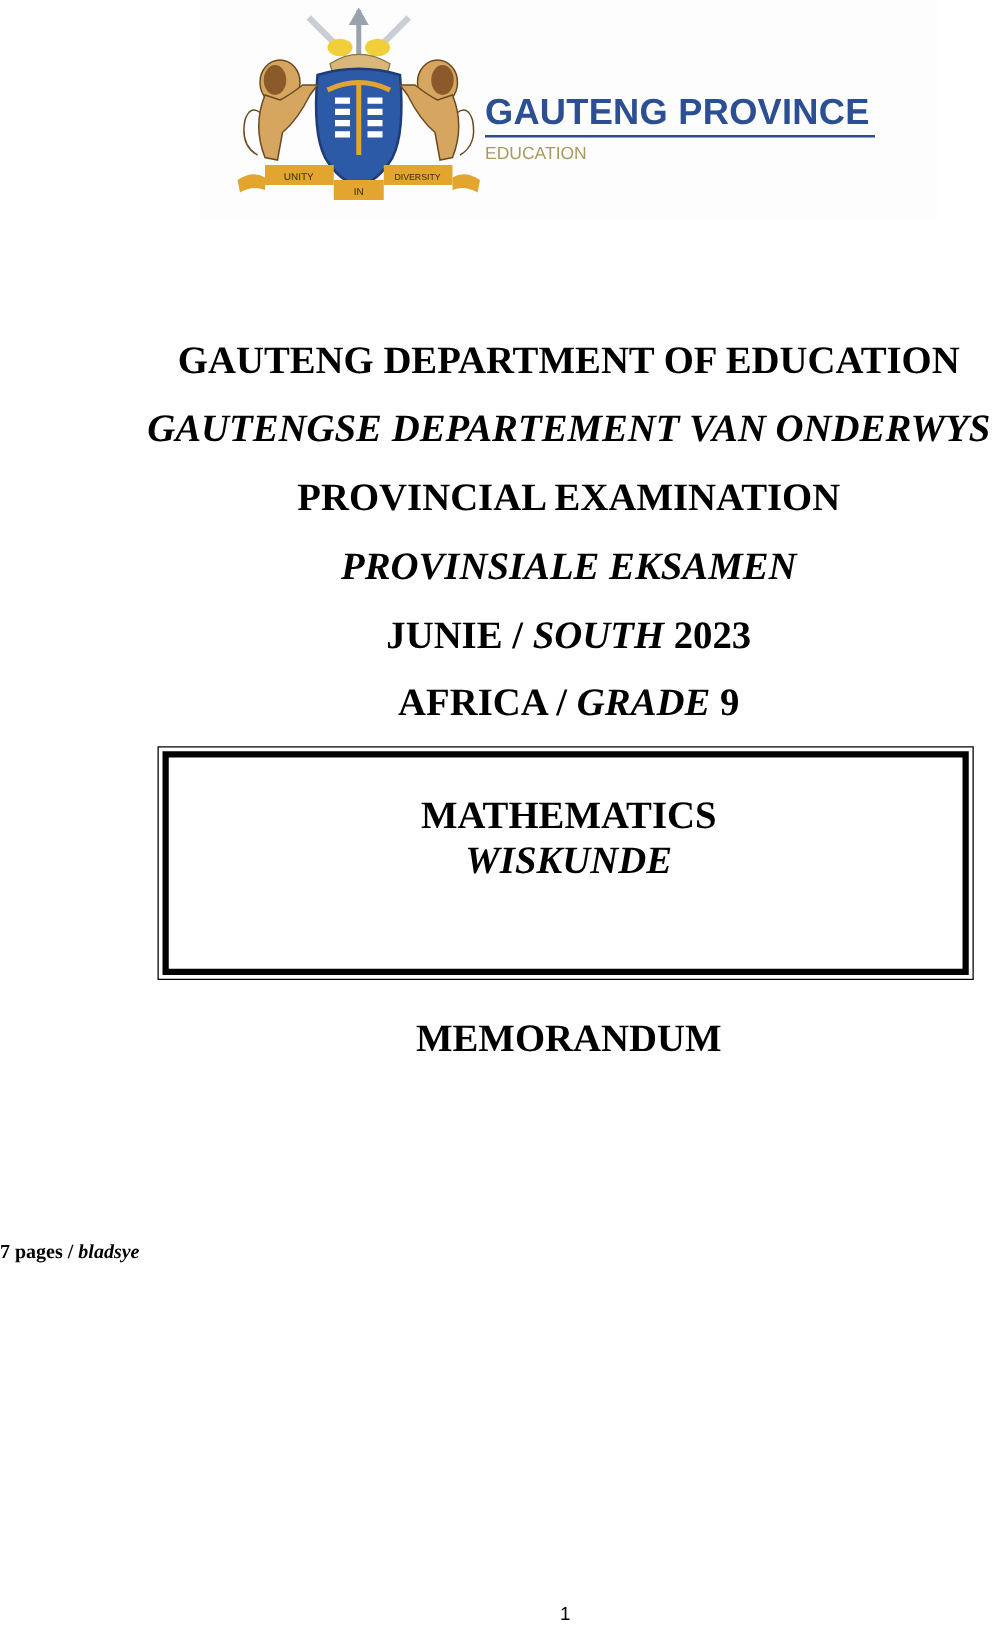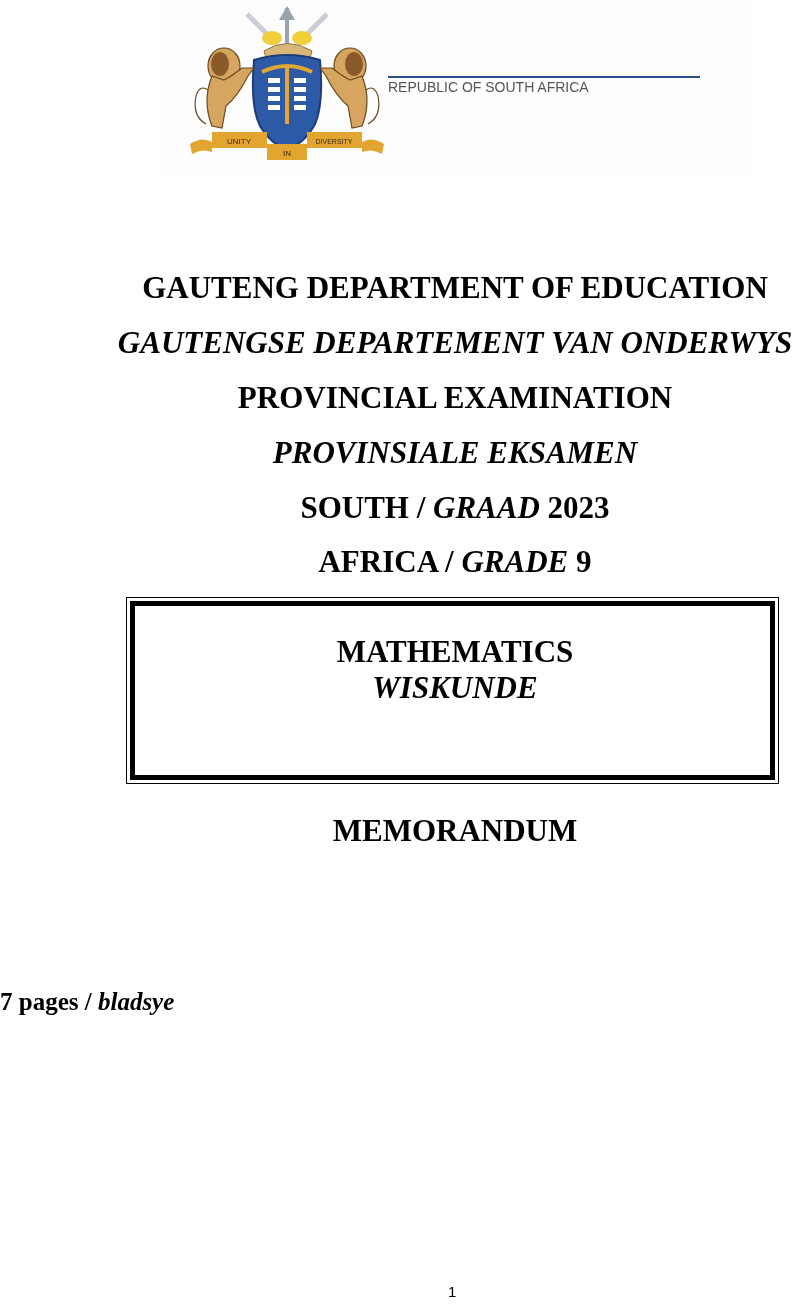--- a/index.html
+++ b/index.html
@@ -13,21 +13,21 @@
   .logo-sub1 { font-family: "Liberation Sans", "DejaVu Sans", sans-serif; font-size: 14px; color: #a89a5e; margin-top: 4px; line-height: 16px; }
   .logo-sub2 { font-family: "Liberation Sans", "DejaVu Sans", sans-serif; font-size: 14px; color: #555; line-height: 18px; }
 
   .line { position: absolute; left: 0; width: 910px; text-align: center; font-family: "Liberation Serif", "DejaVu Serif", serif; font-weight: bold; font-size: 31px; white-space: nowrap; line-height: 36px; }
   .it { font-style: italic; }
 
   .box-outer { position: absolute; left: 126px; top: 597px; width: 653px; height: 187px; border: 1px solid #000; box-sizing: border-box; }
   .box-inner { position: absolute; left: 3px; top: 3px; right: 3px; bottom: 3px; border: 5px solid #000; }
   .subject { position: absolute; left: 0; width: 910px; text-align: center; font-family: "Liberation Serif", "DejaVu Serif", serif; font-weight: bold; font-size: 31px; line-height: 36px; white-space: nowrap; }
 
-  .pages { position: absolute; left: 0; top: 990px; font-family: "Liberation Serif", "DejaVu Serif", serif; font-weight: bold; font-size: 25px; line-height: 24px; white-space: nowrap; }
+  .pages { position: absolute; left: 0; top: 990px; font-family: "Liberation Serif", "DejaVu Serif", serif; font-weight: bold; font-size: 16px; line-height: 24px; white-space: nowrap; }
   .page-num { position: absolute; left: 448px; top: 1283px; font-family: "Liberation Sans", "DejaVu Sans", sans-serif; font-size: 15px; line-height: 18px; }
 </style>
 </head>
 <body>
 
 <div class="logo">
   <svg class="crest" viewBox="0 0 210 165">
 
     <line x1="105" y1="2" x2="105" y2="40" stroke="#9aa3ad" stroke-width="4"></line>
     <polygon points="105,0 97,14 113,14" fill="#9aa3ad"></polygon>
@@ -70,30 +70,31 @@
     <path d="M8,138 Q20,130 30,136 L30,146 Q20,142 10,148 Z" fill="#e2a530"></path>
     <path d="M202,138 Q190,130 180,136 L180,146 Q190,142 200,148 Z" fill="#e2a530"></path>
     <rect x="30" y="126" width="55" height="16" fill="#e2a530"></rect>
     <rect x="125" y="126" width="55" height="16" fill="#e2a530"></rect>
     <rect x="85" y="138" width="40" height="16" fill="#e2a530"></rect>
     <text x="57" y="138" font-size="8" text-anchor="middle" fill="#3a2a10" font-family="Liberation Sans, sans-serif">UNITY</text>
     <text x="105" y="150" font-size="8" text-anchor="middle" fill="#3a2a10" font-family="Liberation Sans, sans-serif">IN</text>
     <text x="152" y="138" font-size="7" text-anchor="middle" fill="#3a2a10" font-family="Liberation Sans, sans-serif">DIVERSITY</text>
   </svg>
   <div class="logo-text">
+    <div class="logo-title">GAUTENG PROVINCE</div>
     <div class="logo-rule"></div>
-    <div class="logo-sub2">REPUBLIC OF SOUTH AFRICA</div>
+    <div class="logo-sub1">EDUCATION</div>
   </div>
 </div>
 
 <div class="line" style="top:270px;">GAUTENG DEPARTMENT OF EDUCATION</div>
 <div class="line it" style="top:325px;">GAUTENGSE DEPARTEMENT VAN ONDERWYS</div>
 <div class="line" style="top:380px;">PROVINCIAL EXAMINATION</div>
 <div class="line it" style="top:435px;">PROVINSIALE EKSAMEN</div>
-<div class="line" style="top:490px;"><span>SOUTH / </span><span class="it">GRAAD</span><span> 2023</span></div>
+<div class="line" style="top:490px;"><span>JUNIE / </span><span class="it">SOUTH</span><span> 2023</span></div>
 <div class="line" style="top:544px;"><span>AFRICA / </span><span class="it">GRADE</span><span> 9</span></div>
 
 <div class="box-outer">
   <div class="box-inner"></div>
 </div>
 <div class="subject" style="top:634px;">MATHEMATICS</div>
 <div class="subject it" style="top:670px;">WISKUNDE</div>
 
 <div class="line" style="top:813px;">MEMORANDUM</div>
 

